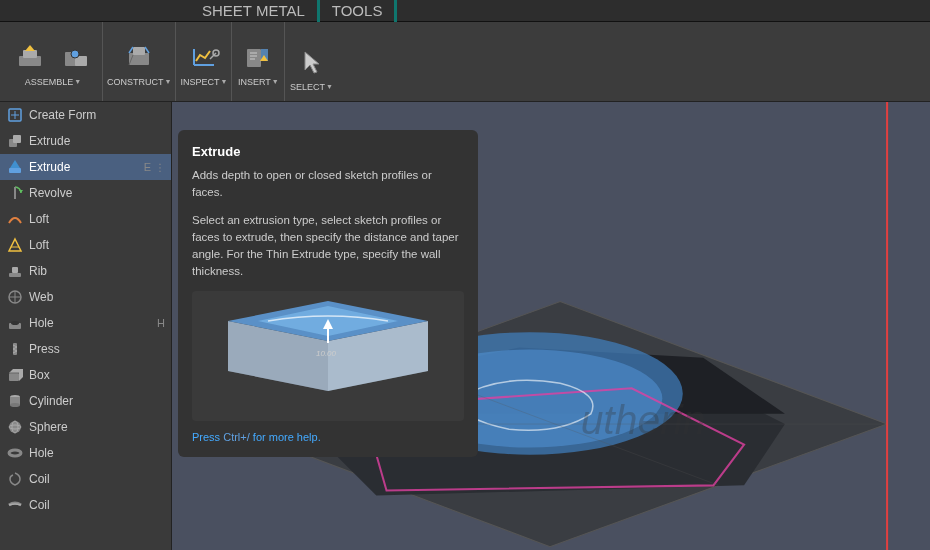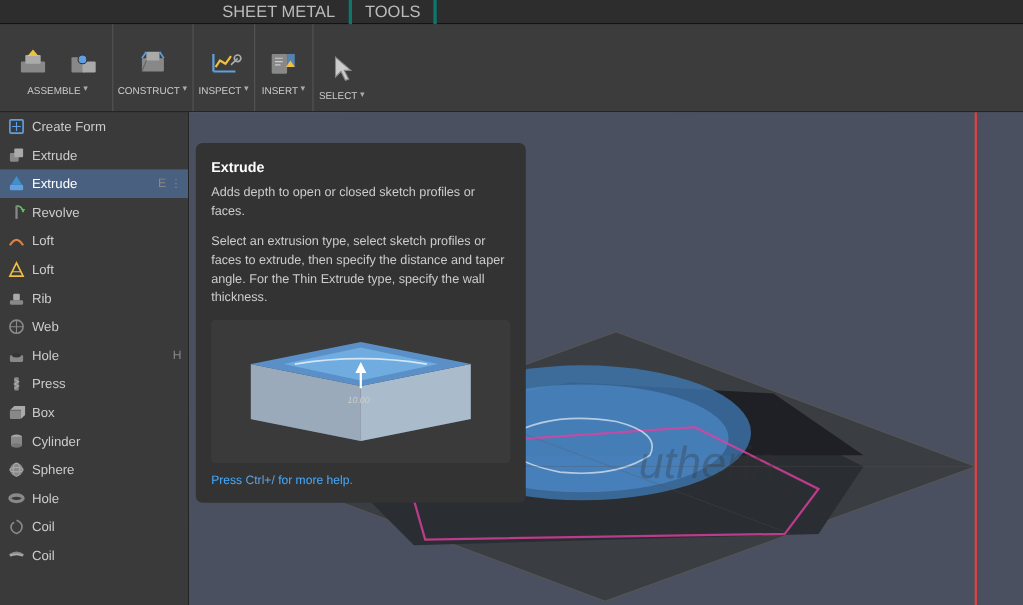--- a/index.html
+++ b/index.html
@@ -159,21 +159,21 @@
       color: #ccc;
     }
 
     .tooltip-img {
       width: 272px;
       height: 130px;
       background: #3a3a3a;
       border-radius: 4px;
       margin-bottom: 10px;
       display: flex;
-      align-items: flex-end;
+      align-items: flex-start;
       justify-content: center;
       overflow: hidden;
       font-style: italic;
     }
 
     .tooltip-footer {
       font-size: 11px;
       color: #aaa;
       margin-top: 2px;
     }

